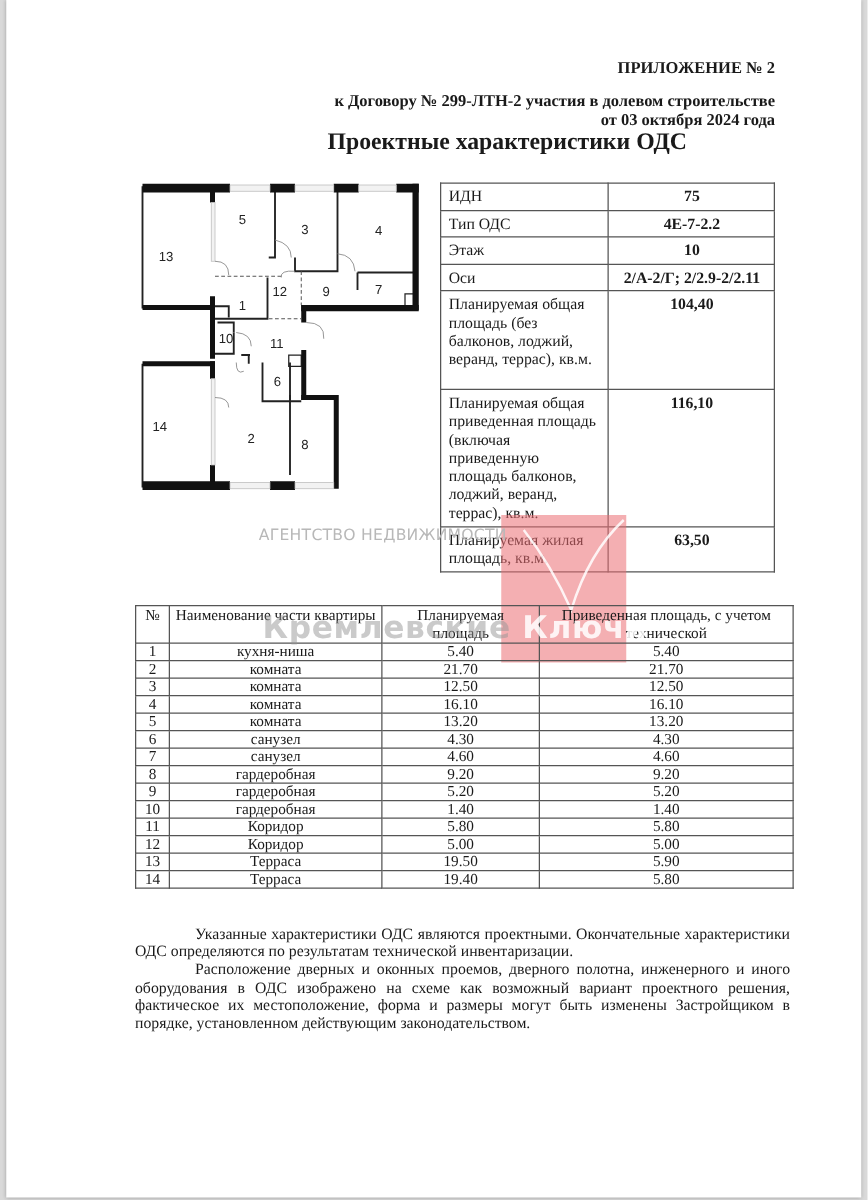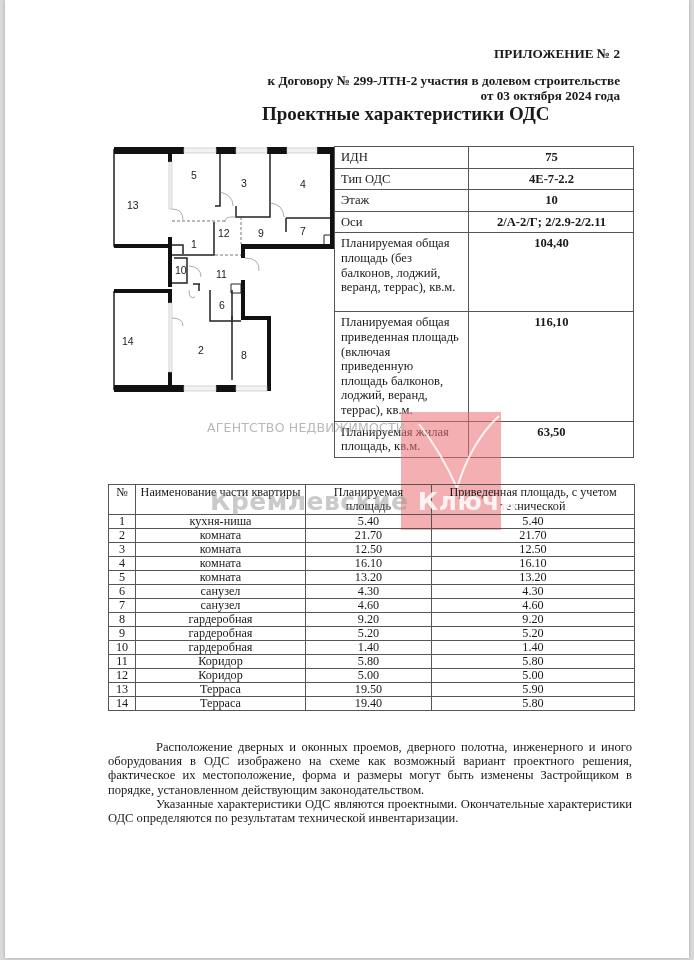--- a/index.html
+++ b/index.html
@@ -18,21 +18,21 @@
     .hdr1 { top: 46px; }
     .hdr2 { top: 73px; }
     .hdr3 { top: 88px; }
     .doc-title { position: absolute; left: 257px; top: 103px; font-weight: bold; font-size: 19px; }
 
     
     .plan { position: absolute; left: 100px; top: 140px; width: 240px; height: 260px; }
 
     
     .char-table {
-      position: absolute; left: 329px; top: 146px; width: 300px;
+      position: absolute; left: 347px; top: 146px; width: 268px;
       border-collapse: collapse; font-size: 12.6px; line-height: 14.6px;
     }
     .char-table td { border: 1px solid #555; vertical-align: top; padding: 3px 5px 3px 6px; }
     .char-table td.k { width: 122px; }
     .char-table td.v { text-align: center; font-weight: bold; }
     .char-table tr.short td { height: 14px; padding-top: 3px; padding-bottom: 3px; }
 
     
     .wm-agency { position: absolute; left: 202px; top: 420px; font-family: "DejaVu Sans", sans-serif; font-size: 12.5px; color: #b8b8b8; letter-spacing: 0.2px; z-index: 3; }
     .wm-box { position: absolute; left: 396px; top: 412px; width: 100px; height: 118px; background: rgba(235, 110, 115, 0.55); z-index: 1; }
@@ -286,16 +286,16 @@
         <tr>
           <td class="c-no">14</td>
           <td class="c-name">Терраса</td>
           <td class="c-plan">19.40</td>
           <td class="c-red">5.80</td>
         </tr>
       </tbody>
   </table>
 
   <div class="notes">
+    <p>Указанные характеристики ОДС являются проектными. Окончательные характеристики ОДС определяются по результатам технической инвентаризации.</p>
     <p>Расположение дверных и оконных проемов, дверного полотна, инженерного и иного оборудования в ОДС изображено на схеме как возможный вариант проектного решения, фактическое их местоположение, форма и размеры могут быть изменены Застройщиком в порядке, установленном действующим законодательством.</p>
-    <p>Указанные характеристики ОДС являются проектными. Окончательные характеристики ОДС определяются по результатам технической инвентаризации.</p>
   </div>
 </div>
 
 </body></html>

